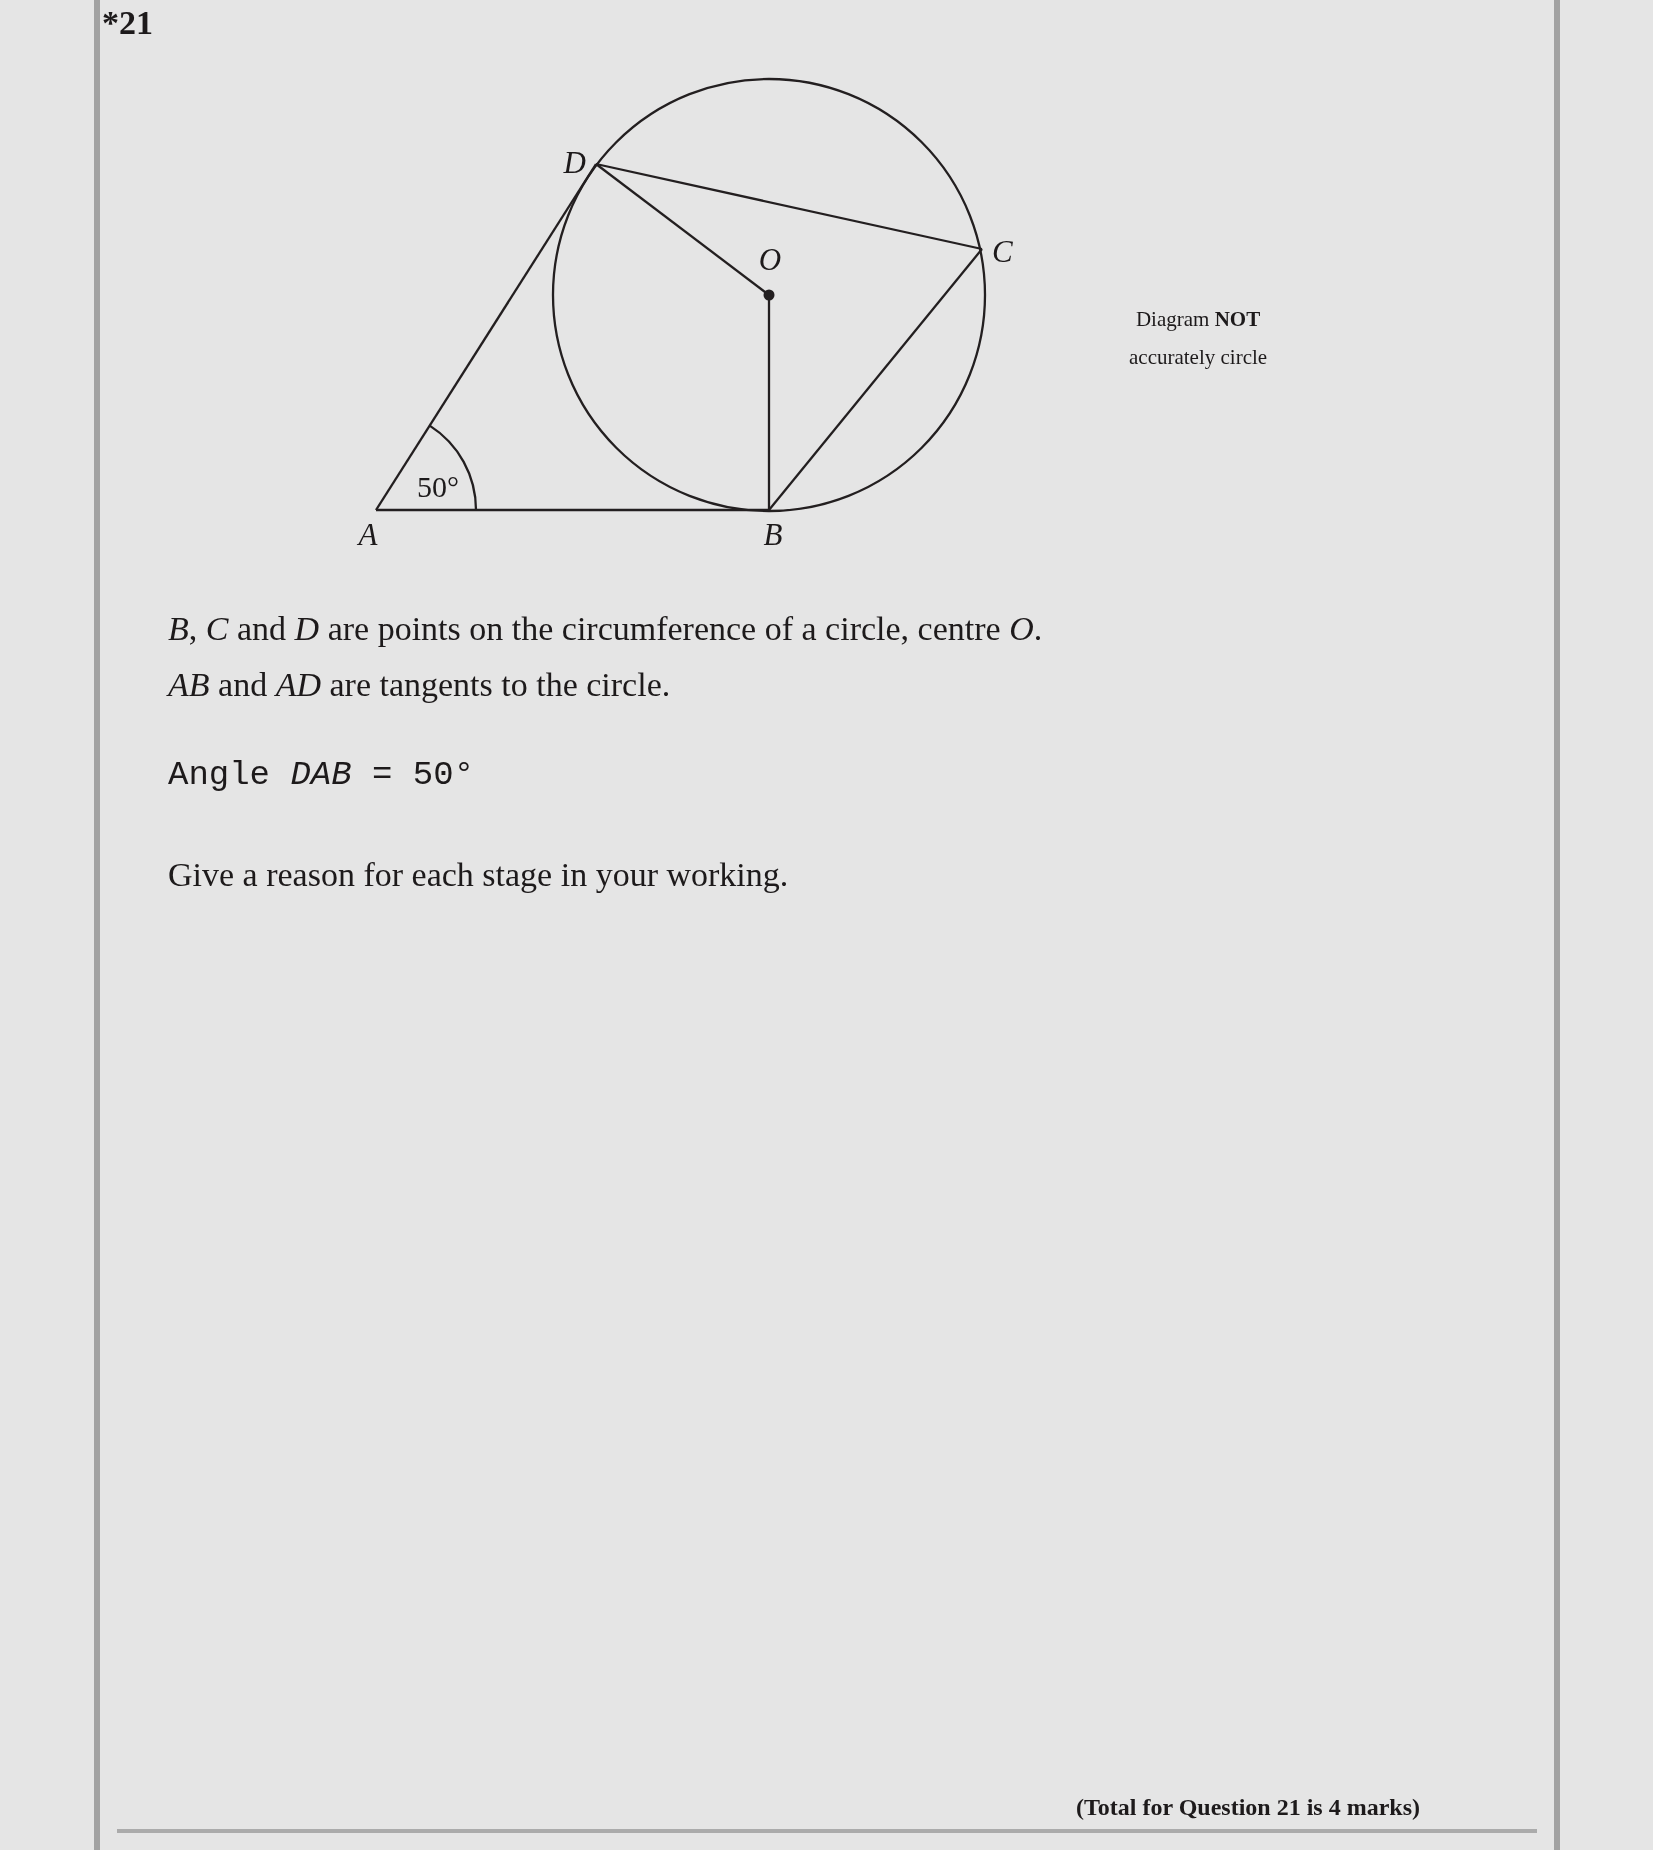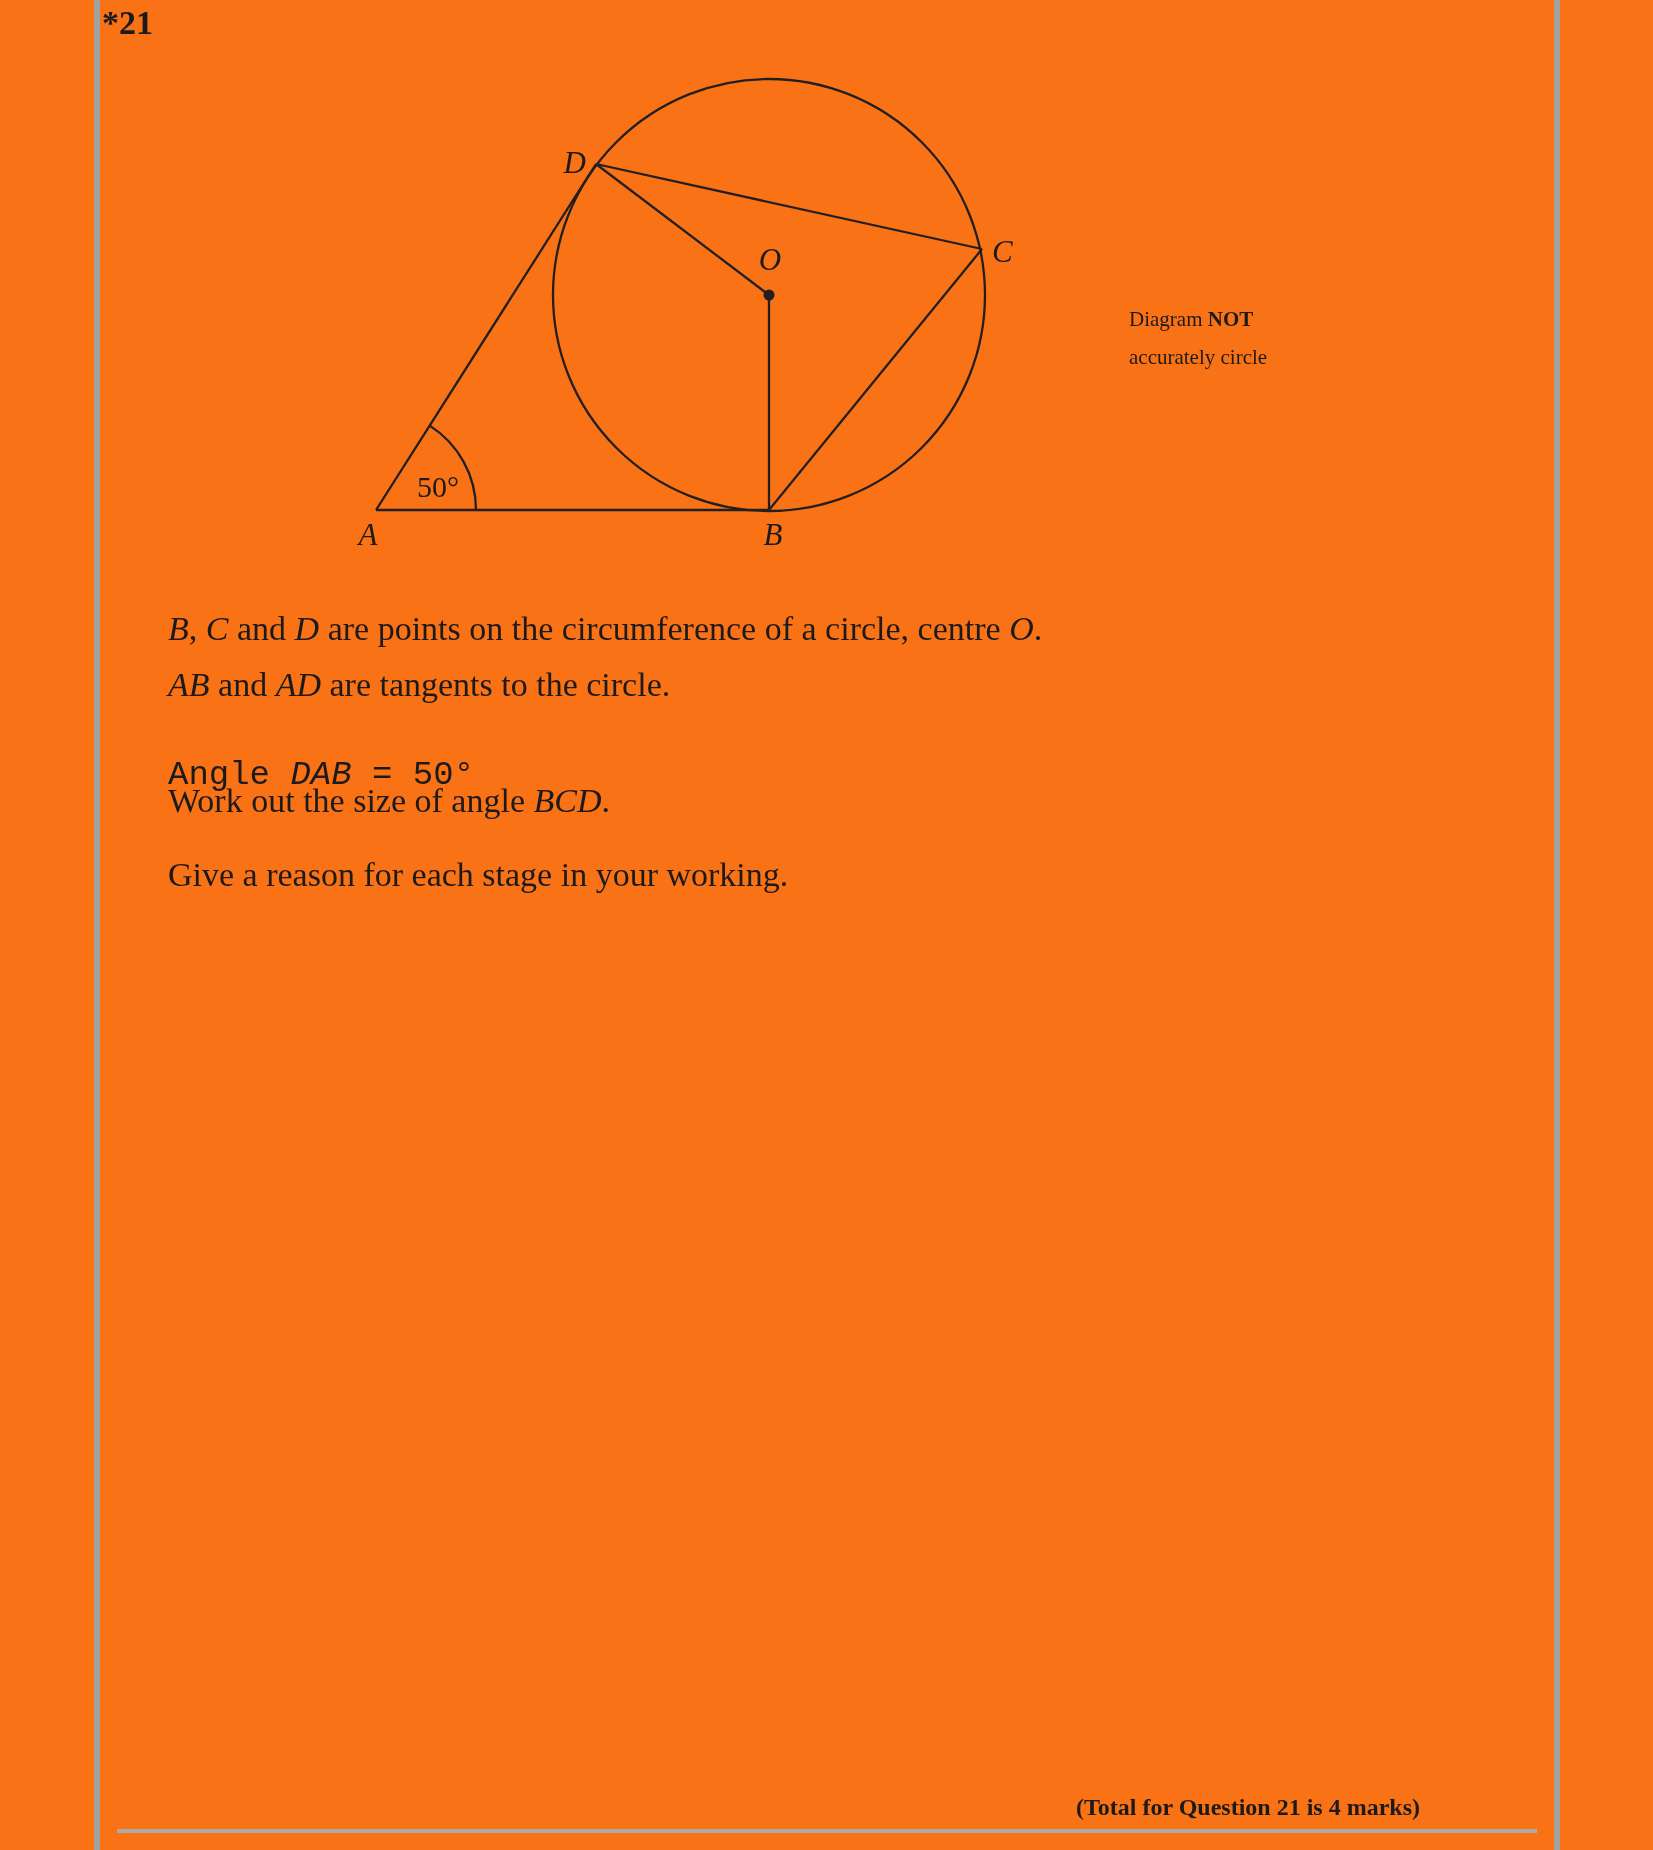--- a/index.html
+++ b/index.html
@@ -1,23 +1,24 @@
 <!DOCTYPE html>
 <html><head>
 <meta charset="utf-8">
 <style>
   html, body { margin: 0; padding: 0; background: #ffffff; }
   .page {
     position: relative;
     width: 1653px;
     height: 1850px;
-    background: #f97316;
+    background: #e5e5e5;
     font-family: "Liberation Serif", "DejaVu Serif", serif;
     color: #1d1a1b;
     overflow: hidden;
+    text-align: center;
   }
   .vbar {
     position: absolute;
     top: 0;
     width: 6px;
     height: 1850px;
     background: #a2a2a2;
   }
   .vbar.left  { left: 94px; }
   .vbar.right { left: 1554px; }
@@ -126,20 +127,19 @@
     <div><span>Diagram </span><b>NOT</b></div>
     <div>accurately circle</div>
   </div>
 
   <p class="tline l1"><span class="it">B</span><span>, </span><span class="it">C</span><span> and </span><span class="it">D</span><span> are points on the circumference of a circle, centre </span><span class="it">O</span><span>.</span></p>
 
   <p class="tline l2"><span class="it">AB</span><span> and </span><span class="it">AD</span><span> are tangents to the circle.</span></p>
 
   <p class="tline l3"><span>Angle </span><span class="it">DAB</span><span> = 50°</span></p>
 
-  <p class="tline l4"><span>Work out the size of angle </span><span class="it">BCD</span><span>.</span></p>
 
   <p class="tline l5"><span>Give a reason for each stage in your working.</span></p>
 
   <div class="total">(Total for Question 21 is 4 marks)</div>
   <div class="bottom-rule"></div>
 
 </div>
 
 </body></html>

